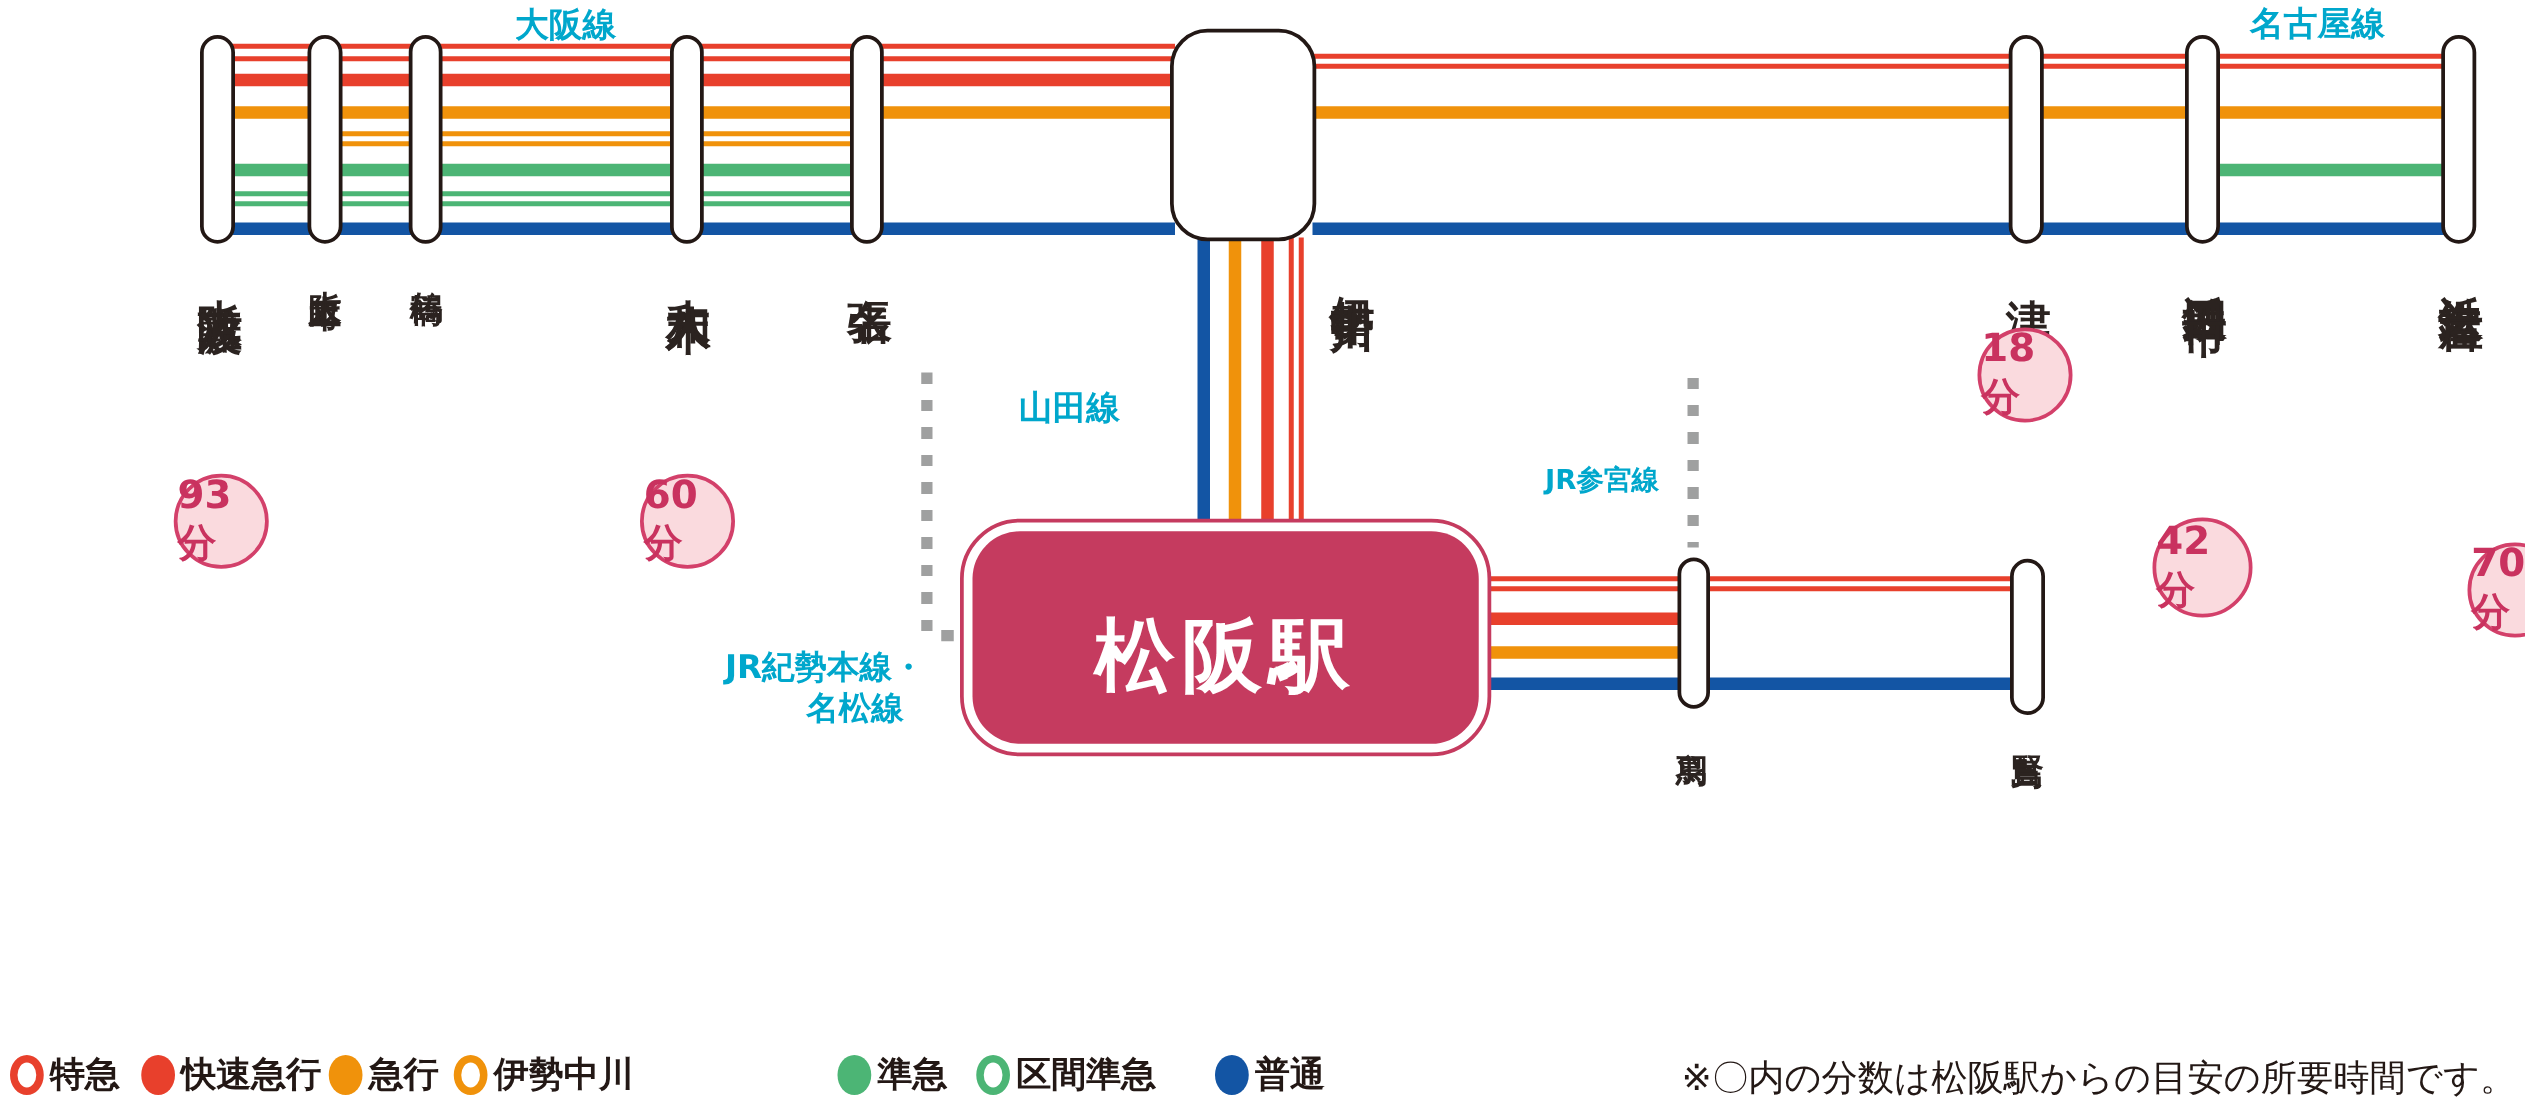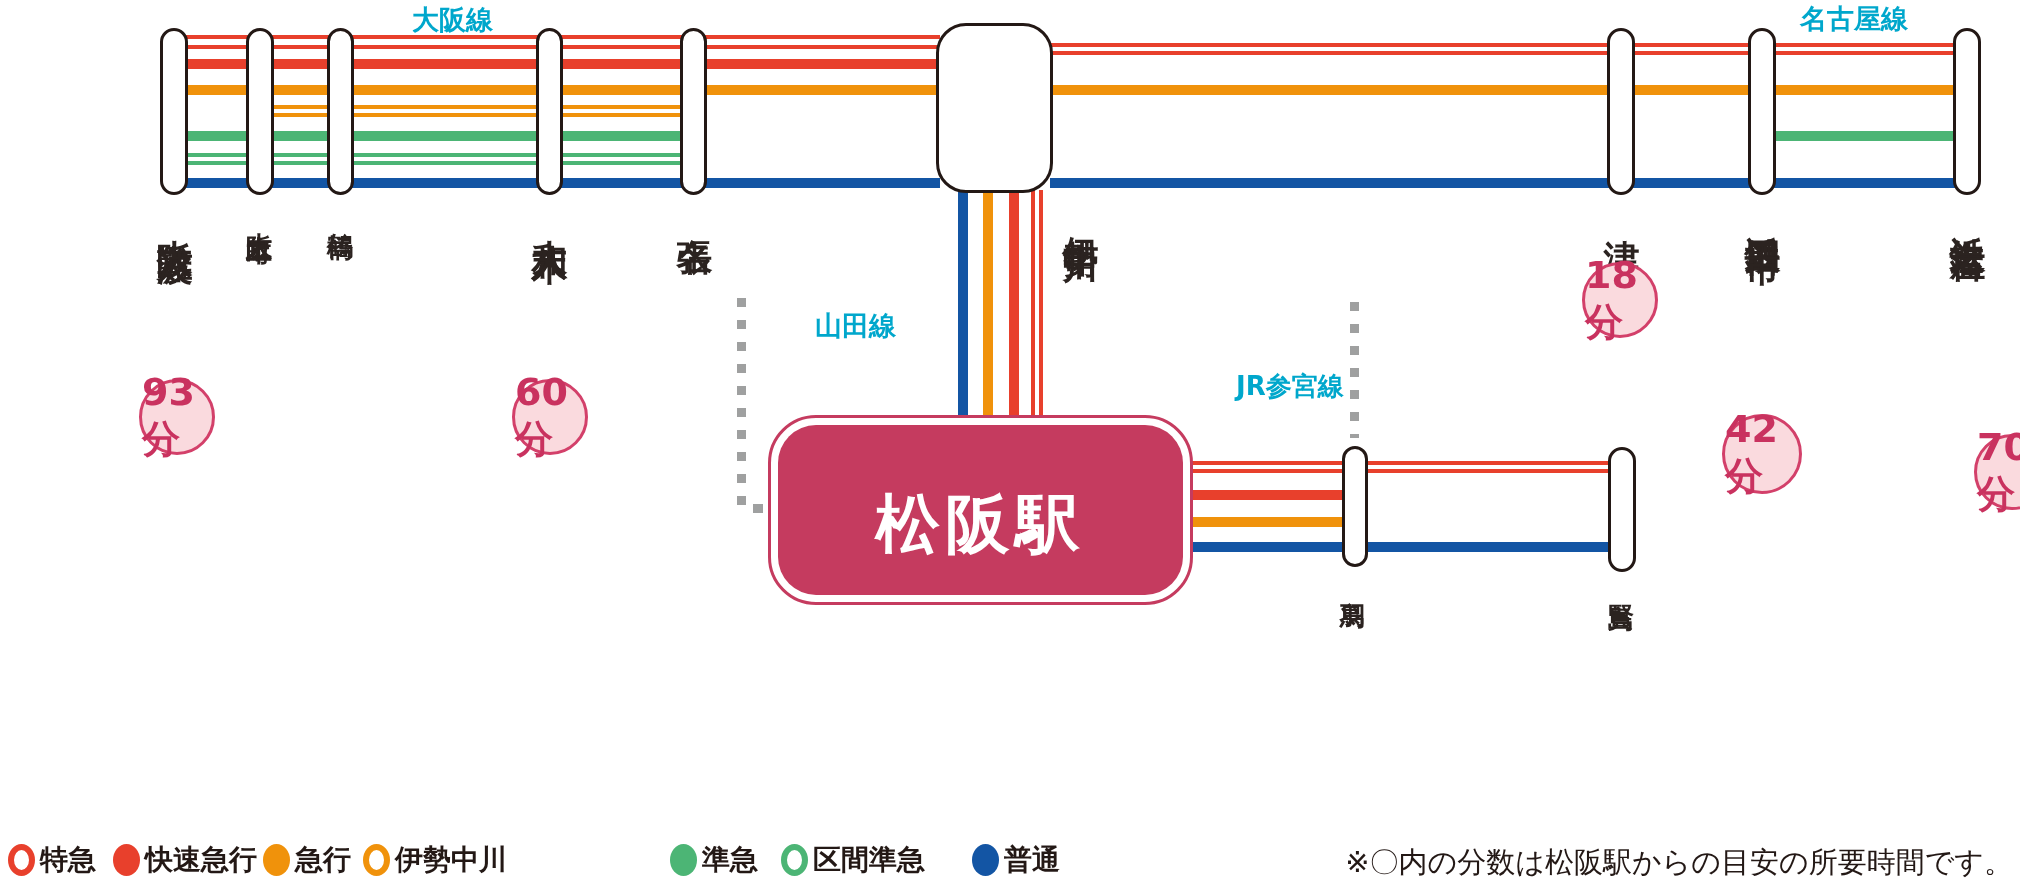--- a/index.html
+++ b/index.html
@@ -34,21 +34,21 @@
   .matsusaka-inner span{color:#ffffff;font-size:64px;font-weight:bold;letter-spacing:6px;margin-top:28px;}
   
   .vlabel{position:absolute;writing-mode:vertical-rl;text-orientation:upright;
        color:#2b2320;font-weight:bold;z-index:5;transform:translateX(-50%);white-space:nowrap;}
   .vl-lg{font-size:36px;letter-spacing:3px;}
   .vl-sm{font-size:26px;letter-spacing:2px;}
   .cyan{position:absolute;color:#00a7cc;font-weight:bold;font-size:27px;z-index:5;white-space:nowrap;}
   .cyan-right{text-align:right;}
   
   .badge{position:absolute;width:76px;height:76px;border-radius:50%;background:#fadade;
-       border:3px solid #d3406a;box-sizing:border-box;color:#c9325f;font-weight:bold;font-size:38px;
+       border:3px solid #d3406a;box-sizing:border-box;color:#c9325f;font-weight:bold;font-size:31px;
        display:flex;align-items:center;justify-content:center;z-index:6;}
   
   .dash-v{position:absolute;width:9px;z-index:2;
        background:repeating-linear-gradient(to bottom,#9fa0a0 0 9px,transparent 9px 22px);}
   .dash-sq{position:absolute;width:10px;height:9px;background:#9fa0a0;z-index:2;}
   
   .legend-item{position:absolute;top:841px;display:flex;align-items:center;gap:5px;z-index:5;}
   .legend-dot{width:27px;height:32px;border-radius:50%;box-sizing:border-box;flex:none;}
   .dot-fill-red{background:#e8402c;}
   .dot-fill-orange{background:#f0920b;}
@@ -109,21 +109,25 @@
 
   <div class="matsusaka">
     <div class="matsusaka-inner">
       <span>松阪駅</span>
     </div>
   </div>
 
   <div class="cyan" style="left:412px;top:2px;">大阪線</div>
   <div class="cyan" style="left:1800px;top:1px;">名古屋線</div>
   <div class="cyan" style="left:815px;top:308px;">山田線</div>
-  <div class="cyan" style="left:1236px;top:369px;font-size:26px;">JR参宮線</div>
+  <div class="cyan" style="left:1236px;top:369px;font-size:22px;">JR参宮線</div>
+  <div class="cyan cyan-right" style="left:580px;top:518px;width:143px;font-size:26px;line-height:33px;">
+    <div>JR紀勢本線・</div>
+    <div>名松線</div>
+  </div>
 
   <div class="vlabel vl-lg" style="left:174px;top:210px;">大阪難波</div>
   <div class="vlabel vl-sm" style="left:260px;top:212px;">大阪上本町</div>
   <div class="vlabel vl-sm" style="left:341px;top:212px;">鶴橋</div>
   <div class="vlabel vl-lg" style="left:549px;top:210px;">大和八木</div>
   <div class="vlabel vl-lg" style="left:694px;top:210px;">名張</div>
   <div class="vlabel vl-lg" style="left:1080px;top:208px;">伊勢中川</div>
   <div class="vlabel vl-lg" style="left:1621px;top:210px;">津</div>
   <div class="vlabel vl-lg" style="left:1762px;top:207px;">近鉄四日市</div>
   <div class="vlabel vl-lg" style="left:1967px;top:207px;">近鉄名古屋</div>

